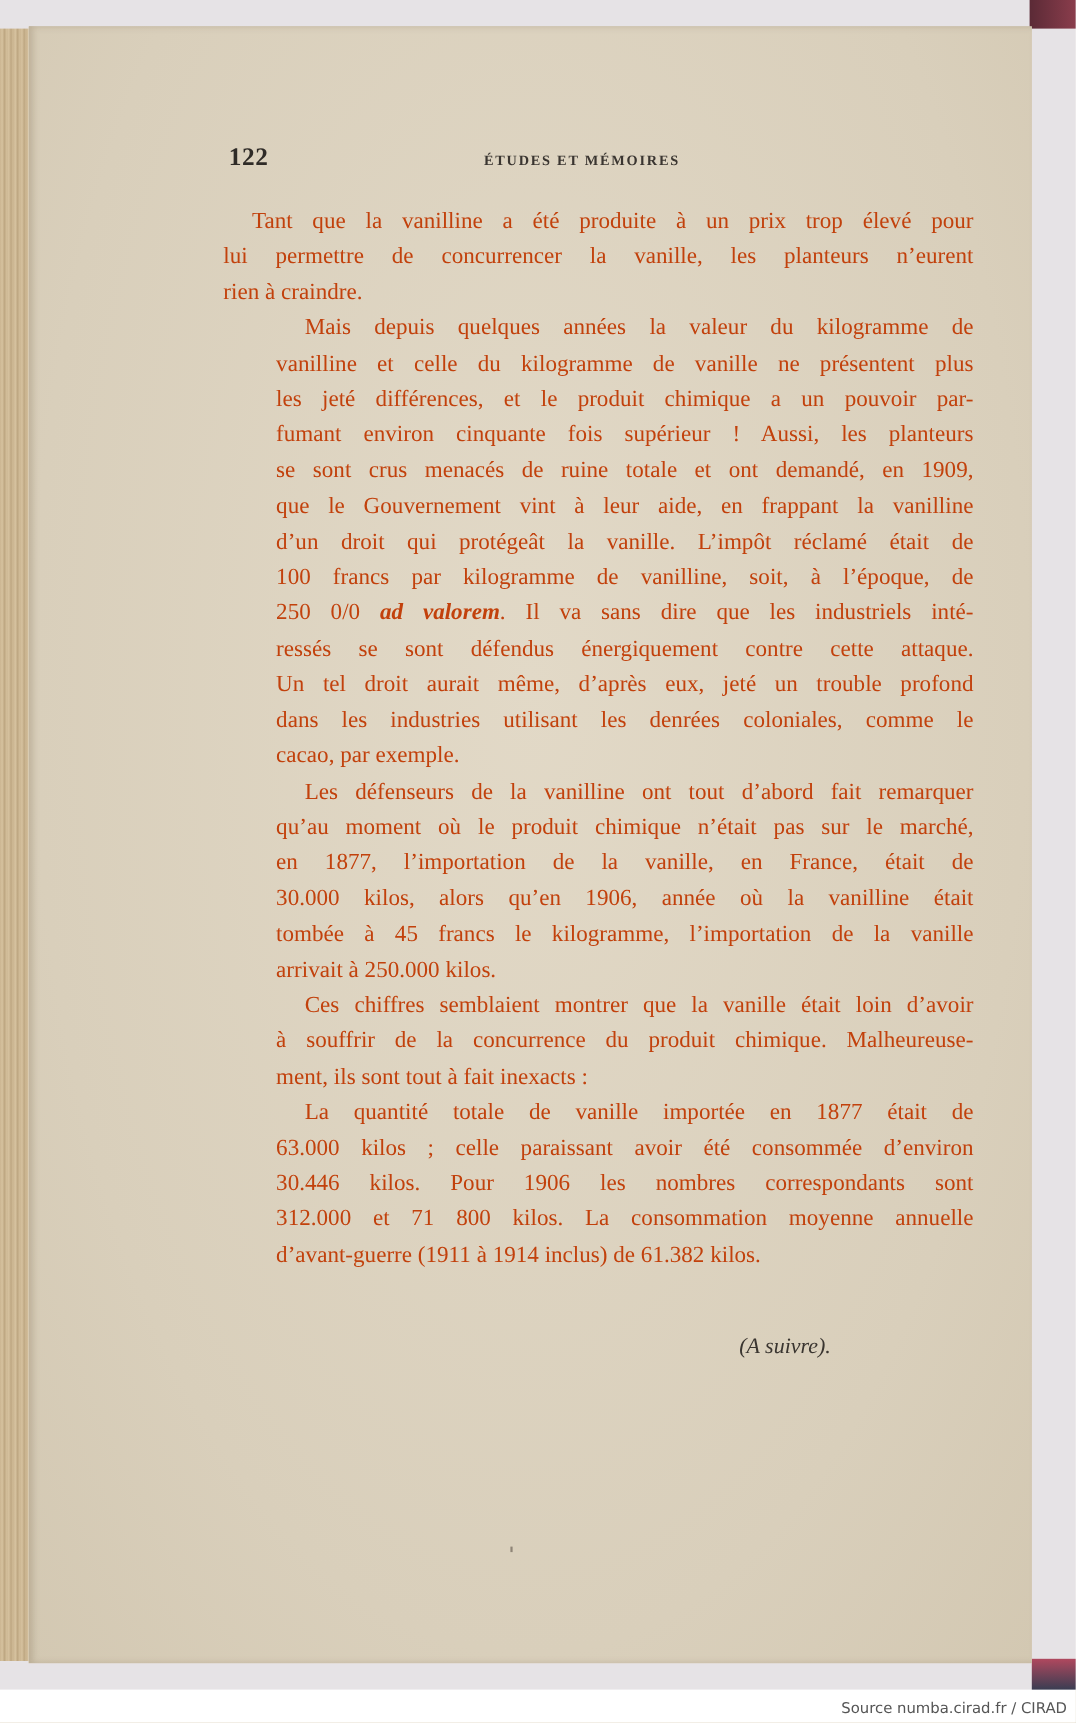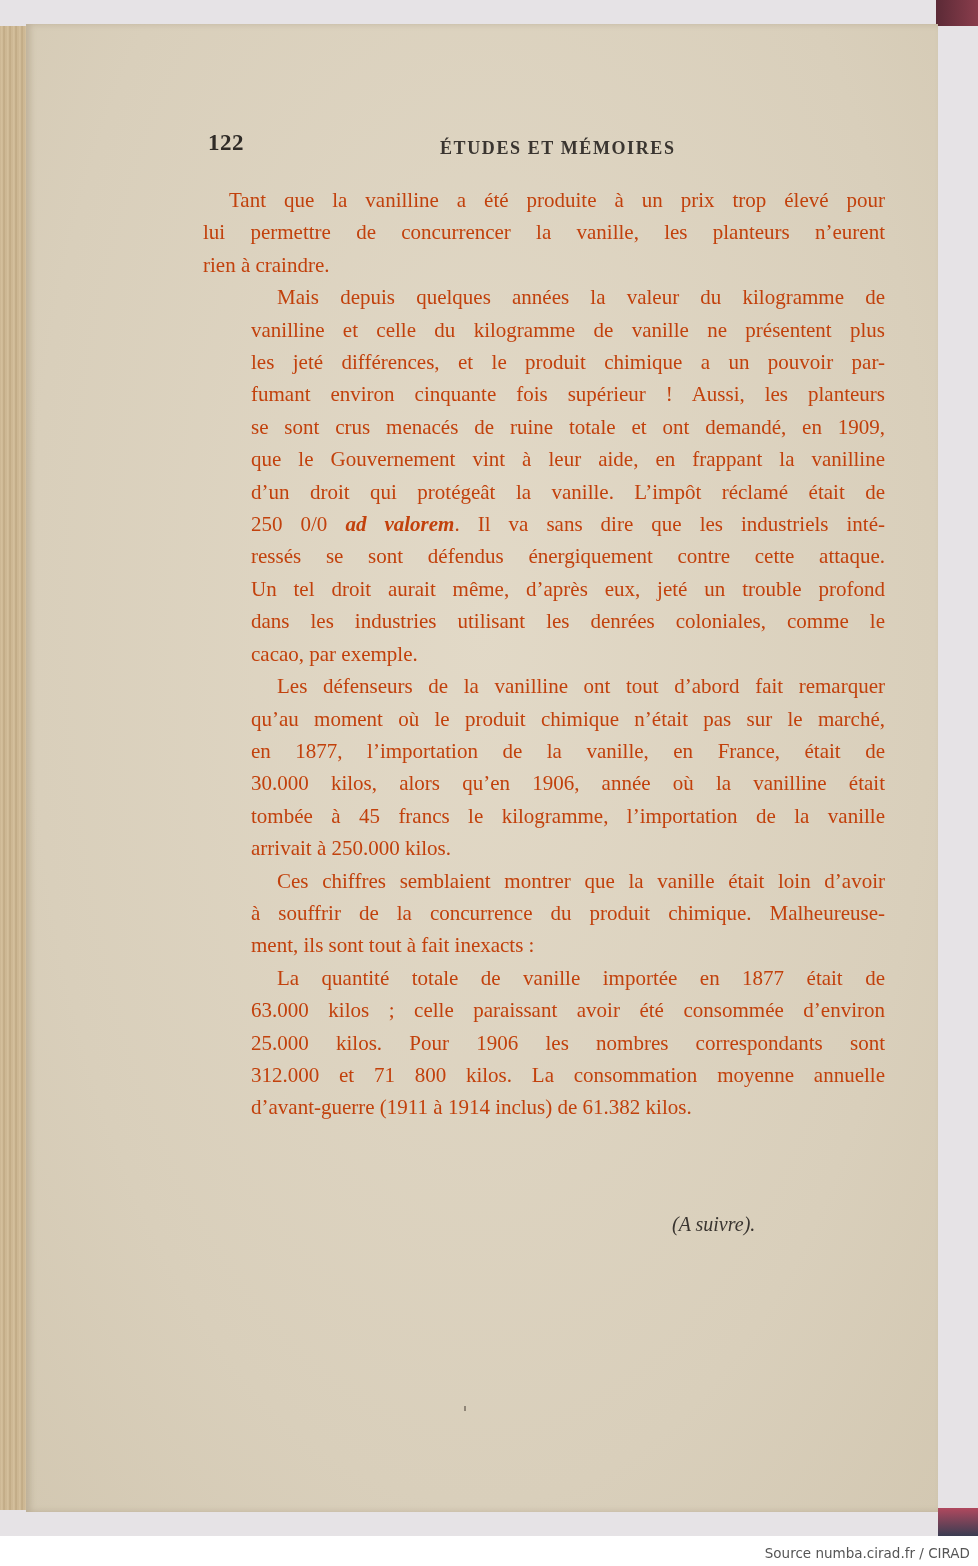--- a/index.html
+++ b/index.html
@@ -32,21 +32,21 @@
     }
     .running-head {
       position: absolute; left: 204px; top: 130px; width: 682px; height: 30px;
     }
     .page-number {
       position: absolute; left: 4px; top: 0;
       font-size: 23px; font-weight: bold; color: #2f2b27; letter-spacing: 0.5px;
     }
     .journal-title {
       position: absolute; left: 236px; top: 8px;
-      font-size: 18px; font-weight: bold; color: #3a3530; letter-spacing: 1.6px;
+      font-size: 13px; font-weight: bold; color: #3a3530; letter-spacing: 1.6px;
     }
     .text-block {
       position: absolute; left: 203px; top: 184px; width: 682px;
       font-size: 21px; line-height: 32.4px; color: #c2410c;
       text-align: justify; hyphens: none;
     }
     .para { margin: 0; text-indent: 26px; }
     .para + .para { margin-top: 0; margin-left: 48px; }
     .para .line { display: block; text-align: justify; text-align-last: justify; }
     .para .line.last { text-align-last: left; }
@@ -85,20 +85,21 @@
     <span class="line last">rien à craindre.</span>
   </p>
   <p class="para">
     <span class="line first">Mais depuis quelques années la valeur du kilogramme de</span>
     <span class="line">vanilline et celle du kilogramme de vanille ne présentent plus</span>
     <span class="line">les jeté différences, et le produit chimique a un pouvoir par-</span>
     <span class="line">fumant environ cinquante fois supérieur ! Aussi, les planteurs</span>
     <span class="line">se sont crus menacés de ruine totale et ont demandé, en 1909,</span>
     <span class="line">que le Gouvernement vint à leur aide, en frappant la vanilline</span>
     <span class="line">d’un droit qui protégeât la vanille. L’impôt réclamé était de</span>
+    <span class="line">100 francs par kilogramme de vanilline, soit, à l’époque, de</span>
     <span class="line"><span>250 0/0</span> <em>ad valorem</em><span>. Il va sans dire que les industriels inté-</span></span>
     <span class="line">ressés se sont défendus énergiquement contre cette attaque.</span>
     <span class="line">Un tel droit aurait même, d’après eux, jeté un trouble profond</span>
     <span class="line">dans les industries utilisant les denrées coloniales, comme le</span>
     <span class="line last">cacao, par exemple.</span>
   </p>
   <p class="para">
     <span class="line first">Les défenseurs de la vanilline ont tout d’abord fait remarquer</span>
     <span class="line">qu’au moment où le produit chimique n’était pas sur le marché,</span>
     <span class="line">en 1877, l’importation de la vanille, en France, était de</span>
@@ -107,21 +108,21 @@
     <span class="line last">arrivait à 250.000 kilos.</span>
   </p>
   <p class="para">
     <span class="line first">Ces chiffres semblaient montrer que la vanille était loin d’avoir</span>
     <span class="line">à souffrir de la concurrence du produit chimique. Malheureuse-</span>
     <span class="line last">ment, ils sont tout à fait inexacts :</span>
   </p>
   <p class="para">
     <span class="line first">La quantité totale de vanille importée en 1877 était de</span>
     <span class="line">63.000 kilos ; celle paraissant avoir été consommée d’environ</span>
-    <span class="line">25.000 kilos. Pour 1906 les nombres correspondants sont</span>
+    <span class="line">30.446 kilos. Pour 1906 les nombres correspondants sont</span>
     <span class="line">312.000 et 71 800 kilos. La consommation moyenne annuelle</span>
     <span class="line last">d’avant-guerre (1911 à 1914 inclus) de 61.382 kilos.</span>
   </p>
 </div>
 
 <div class="a-suivre">(A suivre).</div>
 
 <div class="mark" style="left:464px;top:1406px;width:2px;height:5px;"></div>
 
 <div class="source-caption">Source numba.cirad.fr / CIRAD</div>

